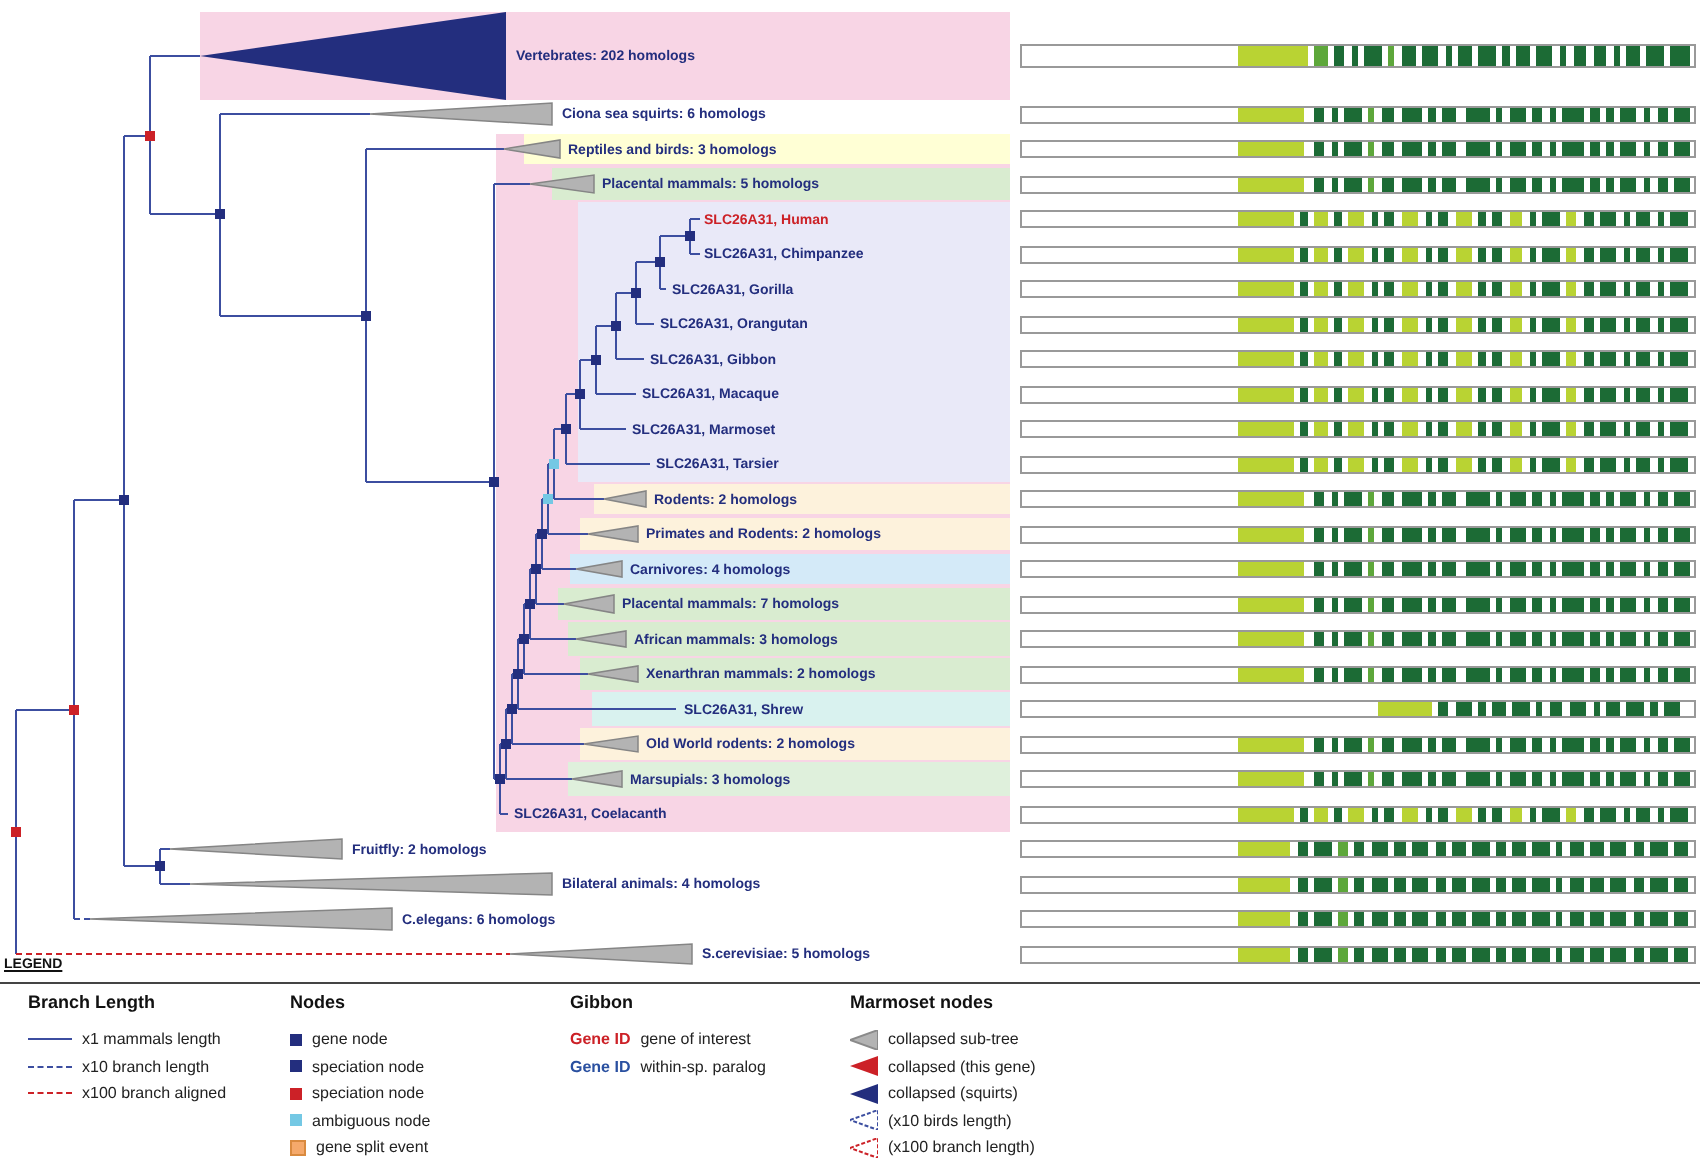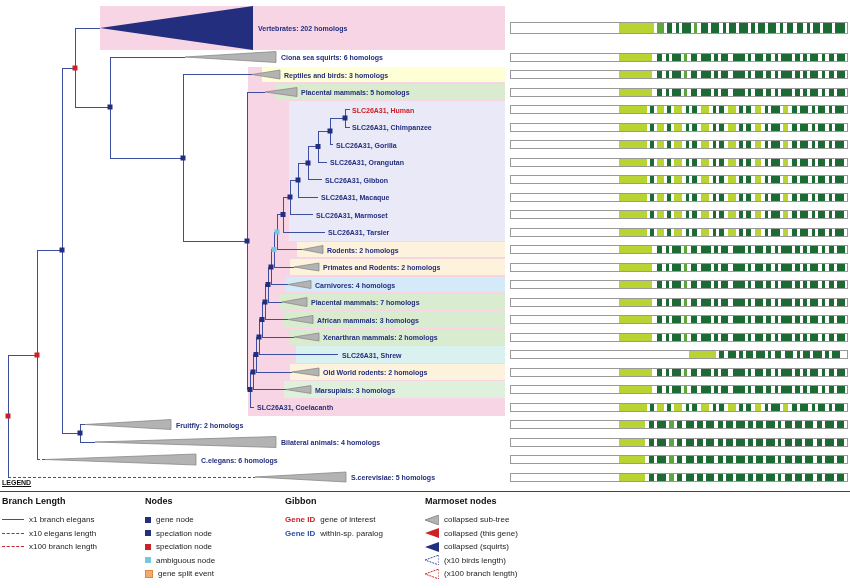--- a/index.html
+++ b/index.html
@@ -807,33 +807,33 @@
         <span class="seg" style="left: 91%; width: 1.5%; background: rgb(28, 107, 53);"></span>
         <span class="seg" style="left: 93.5%; width: 2.5%; background: rgb(28, 107, 53);"></span>
         <span class="seg" style="left: 97%; width: 2%; background: rgb(28, 107, 53);"></span>
       </div>
     </div>
 
   <div id="legend-title">LEGEND</div>
 
   <div id="legend">
 
-    <div class="lg-col" style="left:2px;width:140px">
+    <div class="lg-col" style="left:14px;width:140px">
       <div class="lg-head">Branch Length</div>
       <div class="lg-item">
           <span class="sw-line"></span>
-          <span>x1 branch elegans</span>
+          <span>x1 mammals length</span>
         </div>
       <div class="lg-item">
           <span class="sw-line dash"></span>
-          <span>x10 elegans length</span>
+          <span>x10 branch length</span>
         </div>
       <div class="lg-item">
           <span class="sw-line dash redl"></span>
-          <span>x100 branch length</span>
+          <span>x100 branch aligned</span>
         </div>
     </div>
 
     <div class="lg-col" style="left:145px;width:135px">
       <div class="lg-head">Nodes</div>
       <div class="lg-item">
           <span class="sq navy"></span>
           <span>gene node</span>
         </div>
       <div class="lg-item">

